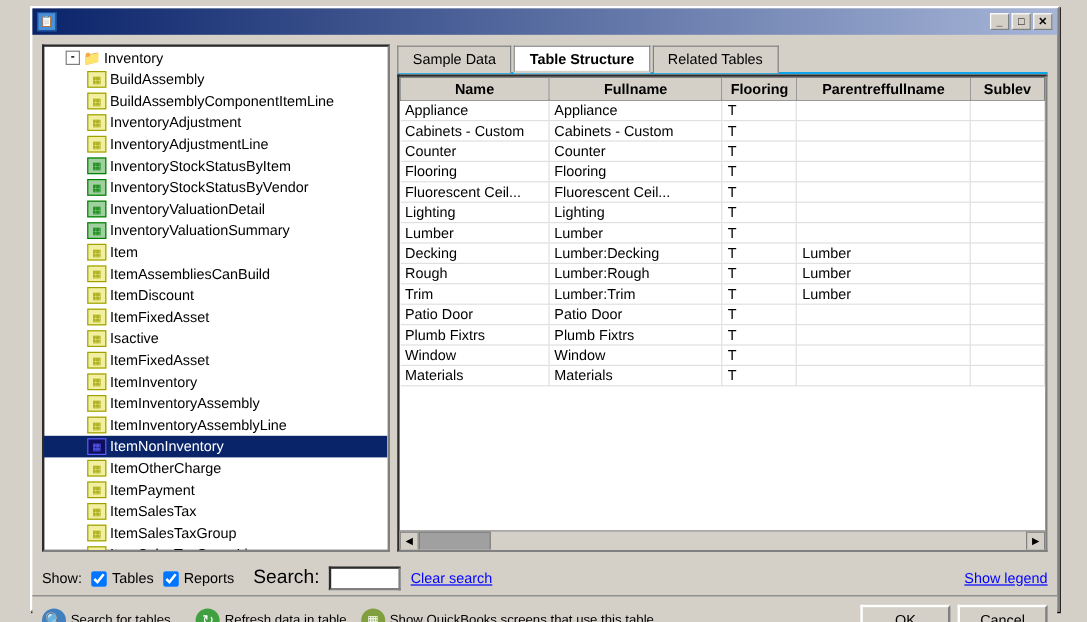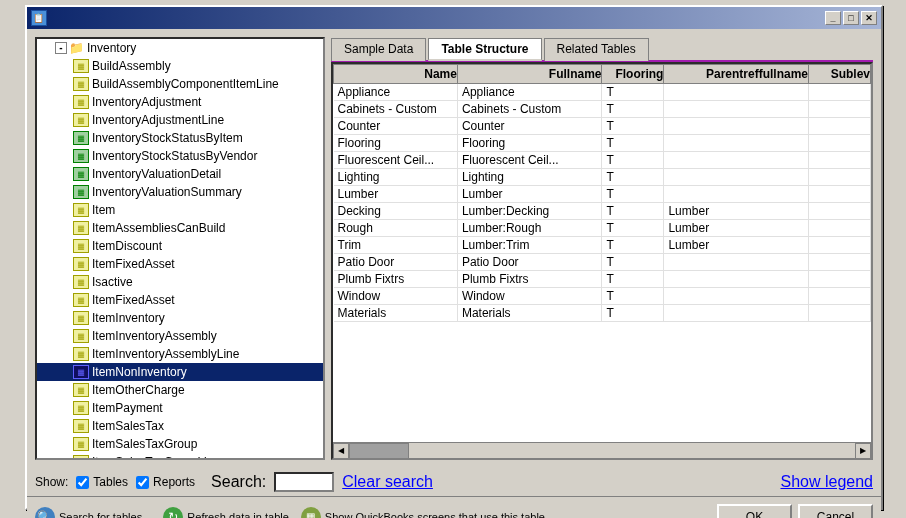--- a/index.html
+++ b/index.html
@@ -185,21 +185,21 @@
 
     
     .right-panel {
       flex: 1;
       display: flex;
       flex-direction: column;
     }
 
     .tab-bar {
       display: flex;
-      border-bottom: 2px solid #a21caf;
+      border-bottom: 2px solid #0ea5e9;
       margin-bottom: 0;
     }
 
     .tab {
       padding: 3px 12px;
       background: #d4d0c8;
       border: 1px solid #808080;
       border-bottom: none;
       cursor: pointer;
       font-size: 12px;
@@ -228,21 +228,21 @@
     .data-table {
       width: 100%;
       border-collapse: collapse;
       font-size: 12px;
     }
 
     .data-table th {
       background: #d4d0c8;
       border: 1px solid #808080;
       padding: 2px 0;
-      text-align: right;
+      text-align: center;
       font-weight: bold;
       white-space: nowrap;
       position: sticky;
       top: 0;
     }
 
     .data-table td {
       border-bottom: 1px solid #e0e0e0;
       border-right: 1px solid #e0e0e0;
       padding: 1px 4px;
@@ -299,28 +299,28 @@
       height: 20px;
       border: 2px inset #808080;
       font-size: 12px;
       padding: 1px 2px;
     }
 
     .clear-search {
       color: blue;
       text-decoration: underline;
       cursor: pointer;
-      font-size: 16px;
+      font-size: 12px;
     }
 
     .legend-link {
       color: blue;
       text-decoration: underline;
       cursor: pointer;
-      font-size: 16px;
+      font-size: 12px;
     }
 
     
     .action-row {
       height: 40px;
       background: #d4d0c8;
       border-top: 1px solid #808080;
       display: flex;
       align-items: center;
       padding: 4px 8px;

